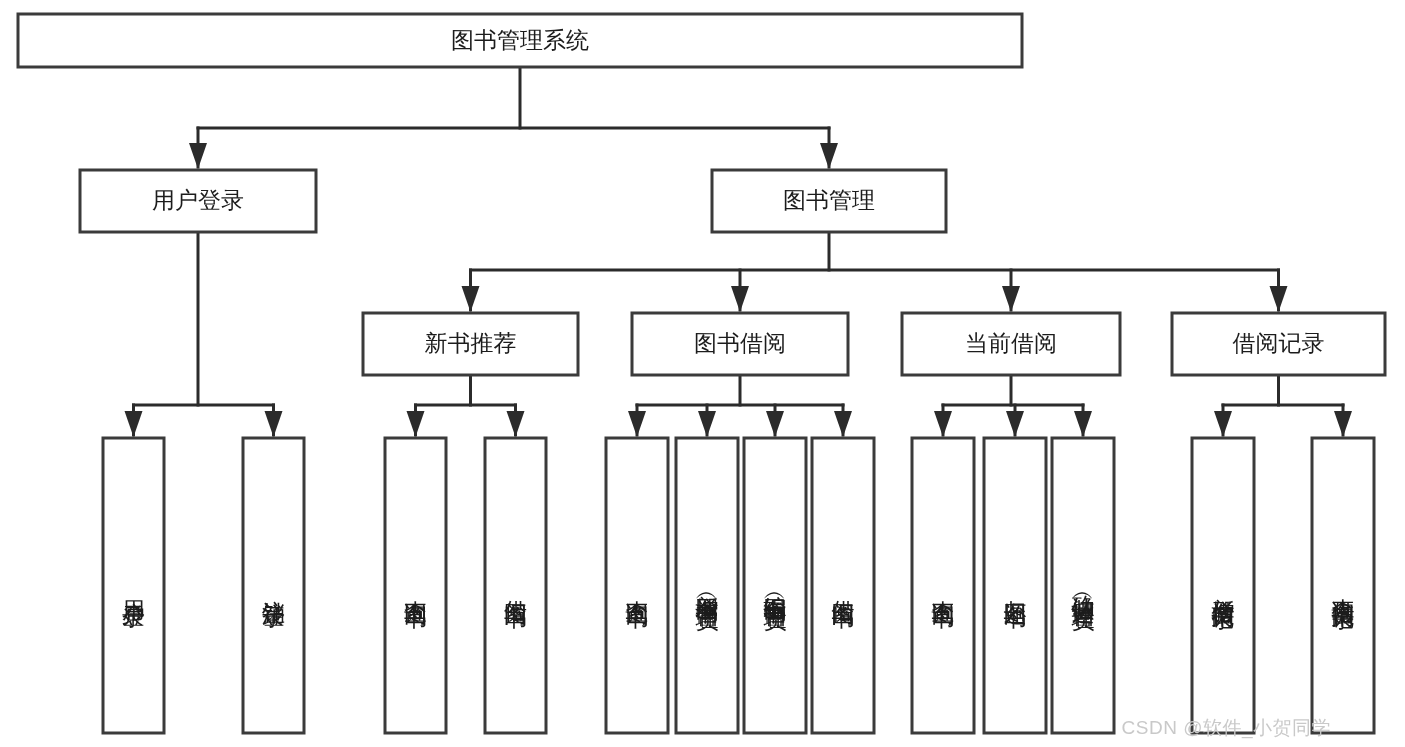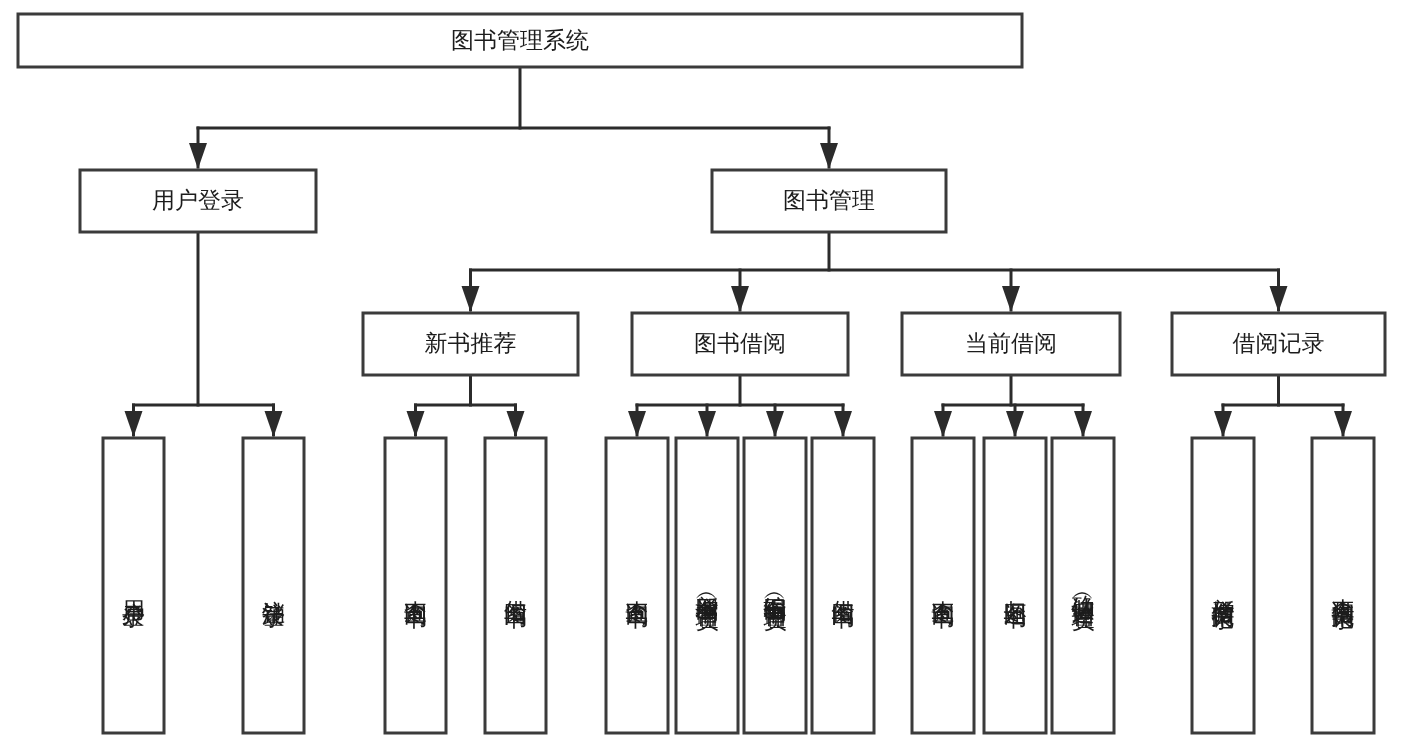--- a/index.html
+++ b/index.html
@@ -181,14 +181,15 @@
       <div class="leaf-label" style="left: 676px; top: 438px; width: 62px; height: 295px;">新增图书（管理员）</div>
       <div class="leaf-label" style="left: 744px; top: 438px; width: 62px; height: 295px;">编辑图书（管理员）</div>
       <div class="leaf-label" style="left: 812px; top: 438px; width: 62px; height: 295px;">借阅图书</div>
       <div class="leaf-label" style="left: 912px; top: 438px; width: 62px; height: 295px;">查询图书</div>
       <div class="leaf-label" style="left: 984px; top: 438px; width: 62px; height: 295px;">归还图书</div>
       <div class="leaf-label" style="left: 1052px; top: 438px; width: 62px; height: 295px;">确认归还（管理员）</div>
       <div class="leaf-label" style="left: 1192px; top: 438px; width: 62px; height: 295px;">新增借阅记录</div>
       <div class="leaf-label" style="left: 1312px; top: 438px; width: 62px; height: 295px;">查询借阅记录</div>
     </div>
 
+  <div class="watermark">CSDN @软件_小贺同学</div>
 
 </div>
 
 </body></html>

